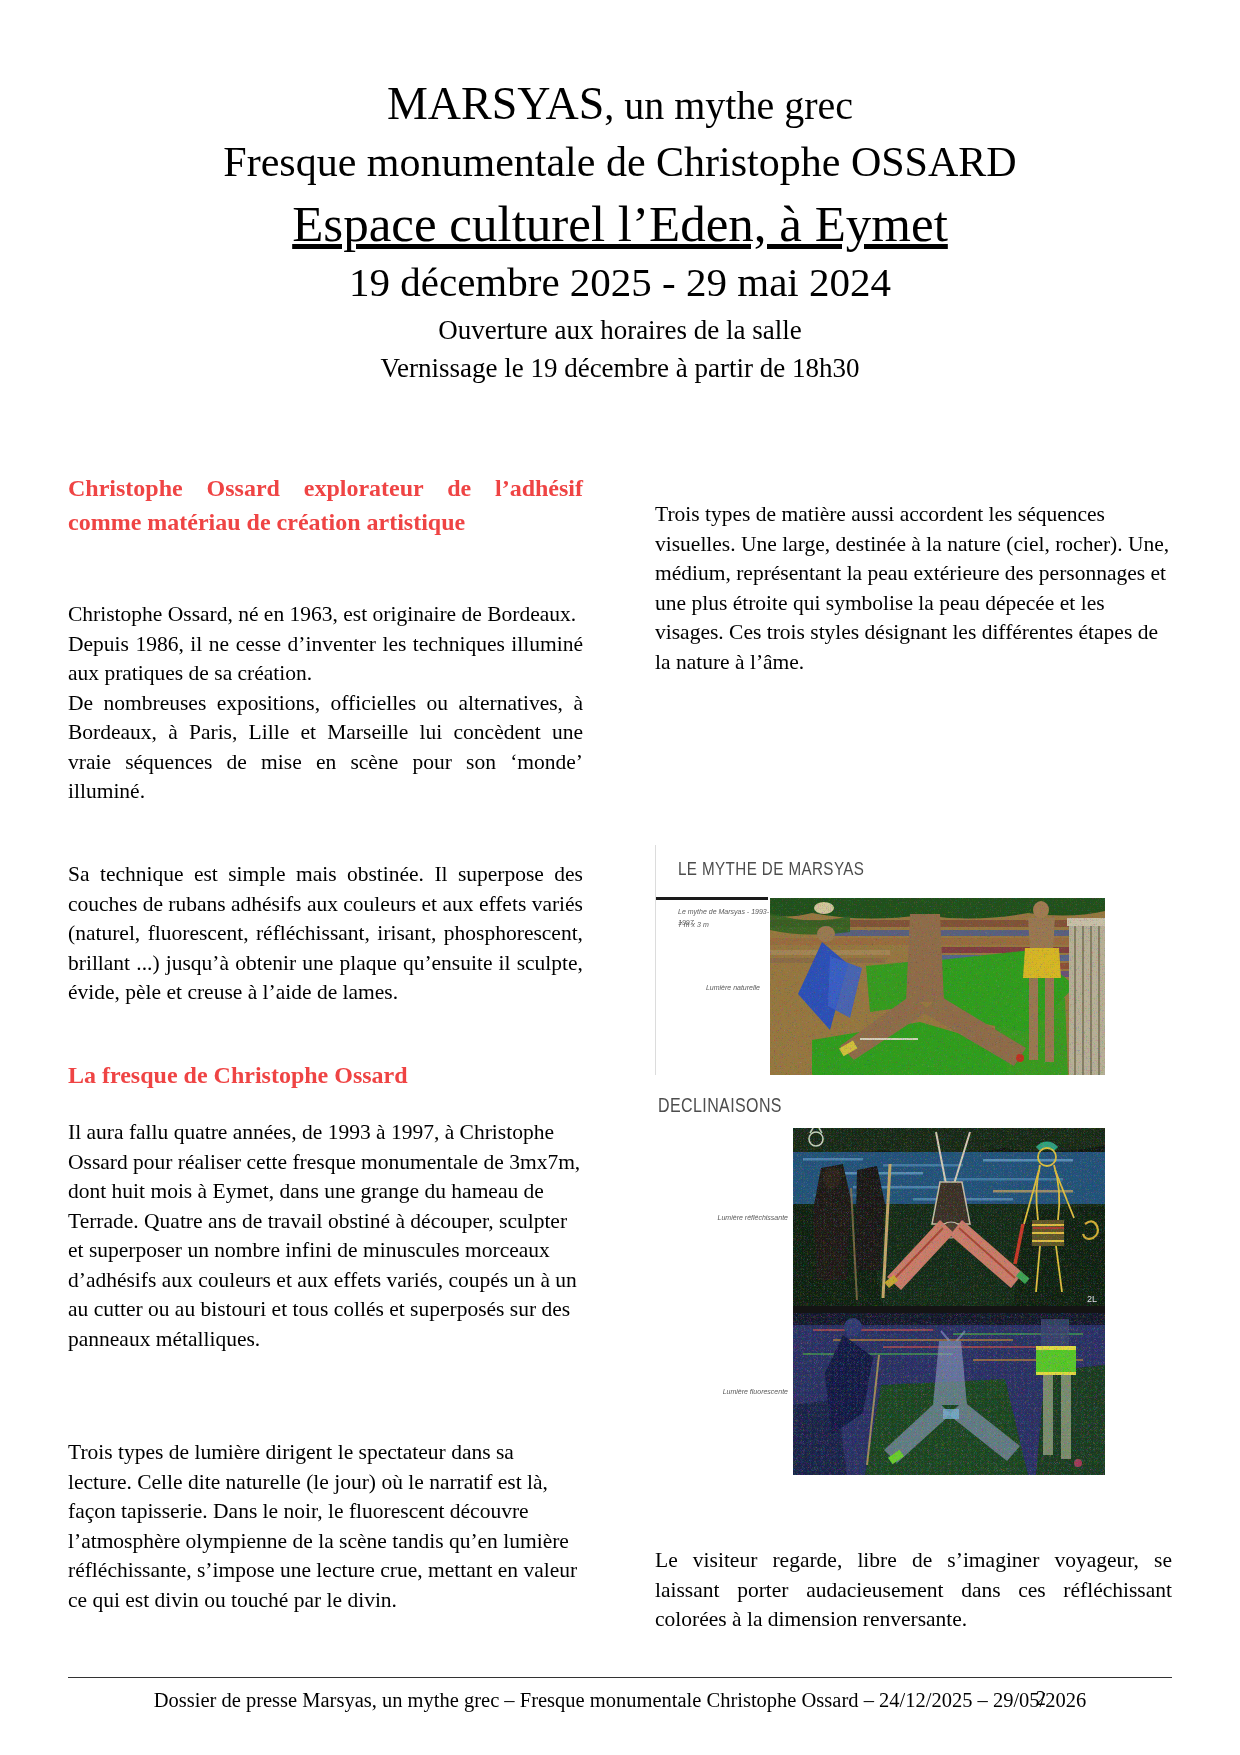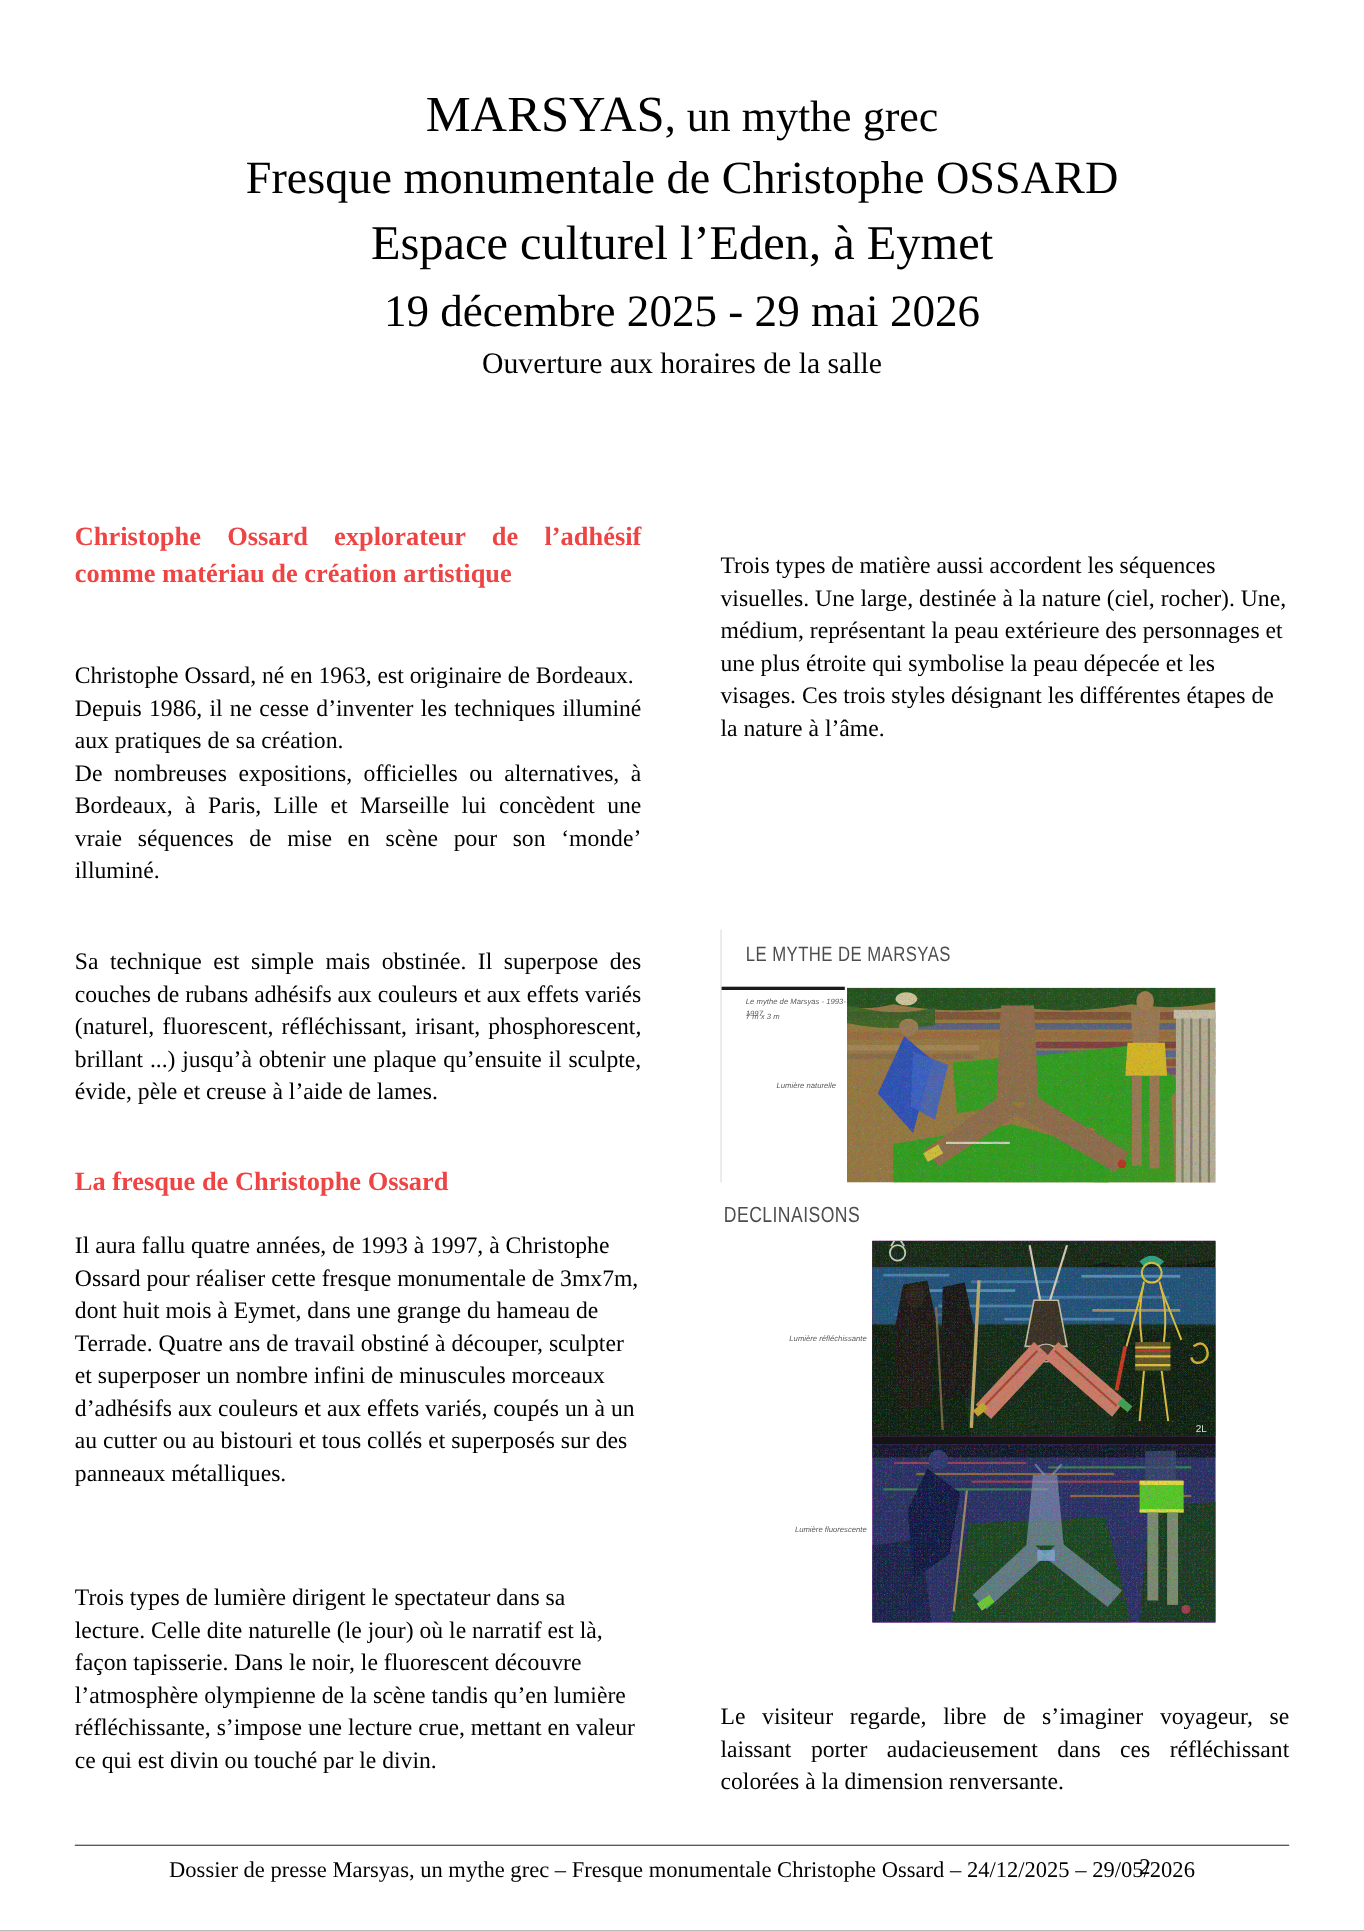--- a/index.html
+++ b/index.html
@@ -7,21 +7,21 @@
     position:relative; width:1240px; height:1755px; margin:0 auto;
     background:#ffffff; overflow:hidden;
     font-family:"Liberation Serif", serif; color:#000;
   }
   .abs { position:absolute; }
   .center-block { left:35px; width:1170px; text-align:center; }
   .t-line { margin:0; line-height:1.12; white-space:nowrap; }
   .t1-word { font-size:46px; }
   .t1-rest { font-size:40px; }
   .t2 { font-size:42px; }
-  .t3 { font-size:44px; }
+  .t3 { font-size:51px;text-decoration:underline; }
   .t4 { font-size:41px; }
   .t5 { font-size:27px; }
   .body-text { font-size:21.5px; line-height:29.5px; }
   .just { text-align:justify; text-justify:inter-word; }
   .red-h { color:#ef4444; font-weight:bold; font-size:24px; line-height:34px; }
   .subp { margin:0; }
   .fig-title {
     font-family:"Liberation Sans", sans-serif; color:#4d4d4d;
     letter-spacing:0.5px; transform:scaleX(0.8); transform-origin:left top;
     white-space:nowrap;
@@ -48,24 +48,27 @@
   <div class="abs center-block" style="top:78px">
     <p class="t-line"><span class="t1-word">MARSYAS</span><span class="t1-rest">, un mythe grec</span></p>
   </div>
   <div class="abs center-block" style="top:139px">
     <p class="t-line t2">Fresque monumentale de Christophe OSSARD</p>
   </div>
   <div class="abs center-block" style="top:196px">
     <p class="t-line t3">Espace culturel l’Eden, à Eymet</p>
   </div>
   <div class="abs center-block" style="top:260px">
-    <p class="t-line t4">19 décembre 2025 - 29 mai 2026</p>
+    <p class="t-line t4">19 décembre 2025 - 29 mai 2024</p>
   </div>
   <div class="abs center-block" style="top:315px">
     <p class="t-line t5">Ouverture aux horaires de la salle</p>
+  </div>
+  <div class="abs center-block" style="top:353px">
+    <p class="t-line t5">Vernissage le 19 décembre à partir de 18h30</p>
   </div>
 
   <div class="abs red-h just" style="left:68px;top:471px;width:515px">Christophe Ossard explorateur de l’adhésif comme matériau de création artistique</div>
 
   <div class="abs body-text just" style="left:68px;top:600px;width:515px">
     <p class="subp">Christophe Ossard, né en 1963, est originaire de Bordeaux.</p>
     <p class="subp">Depuis 1986, il ne cesse d’inventer les techniques illuminé aux pratiques de sa création.</p>
     <p class="subp">De nombreuses expositions, officielles ou alternatives, à Bordeaux, à Paris, Lille et Marseille lui concèdent une vraie séquences de mise en scène pour son ‘monde’ illuminé.</p>
   </div>
 

